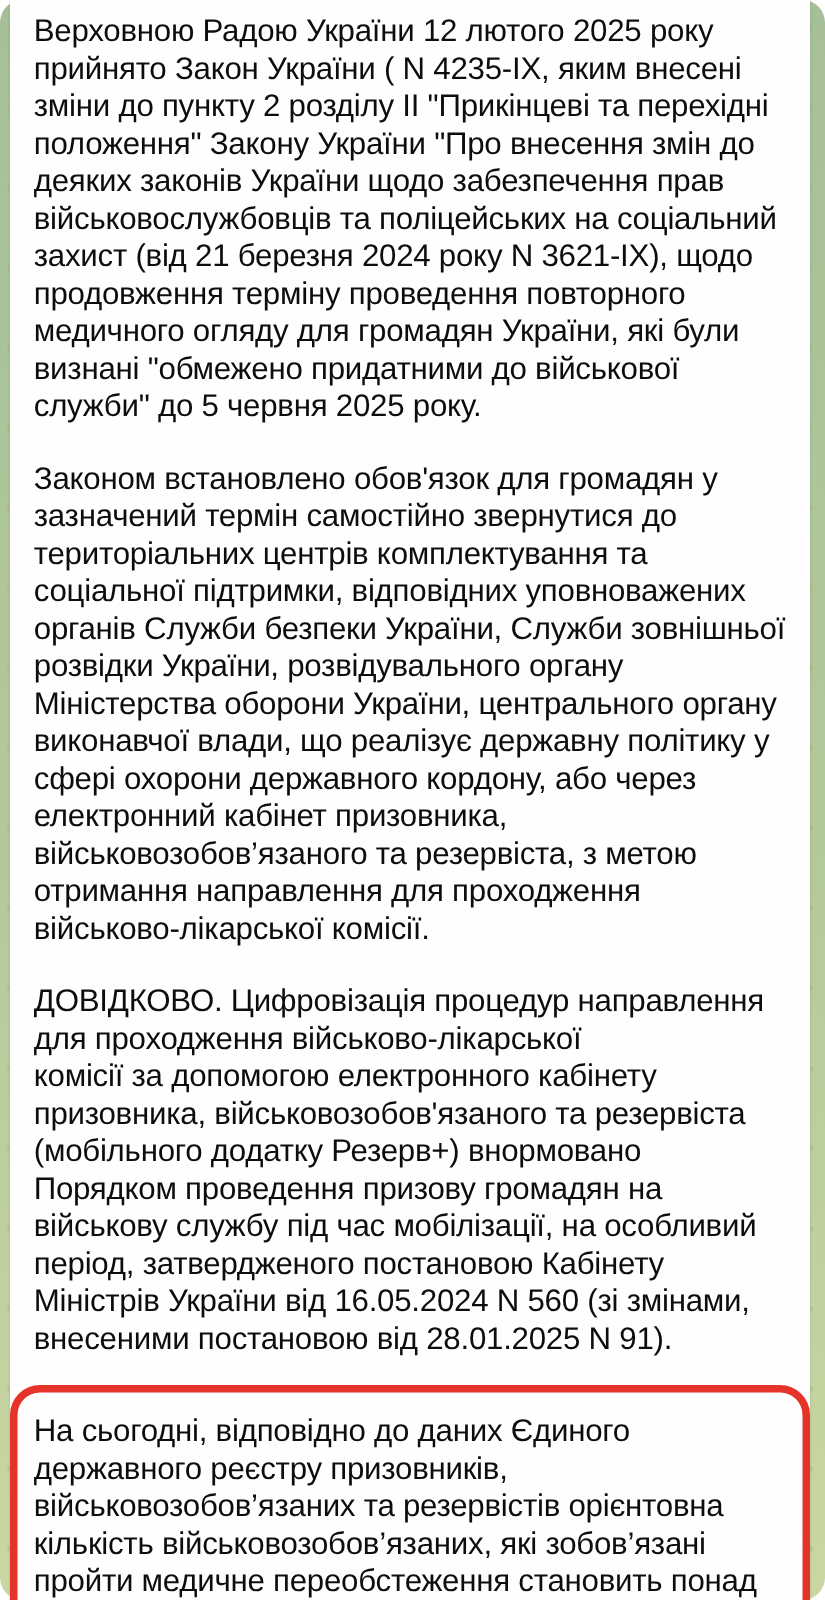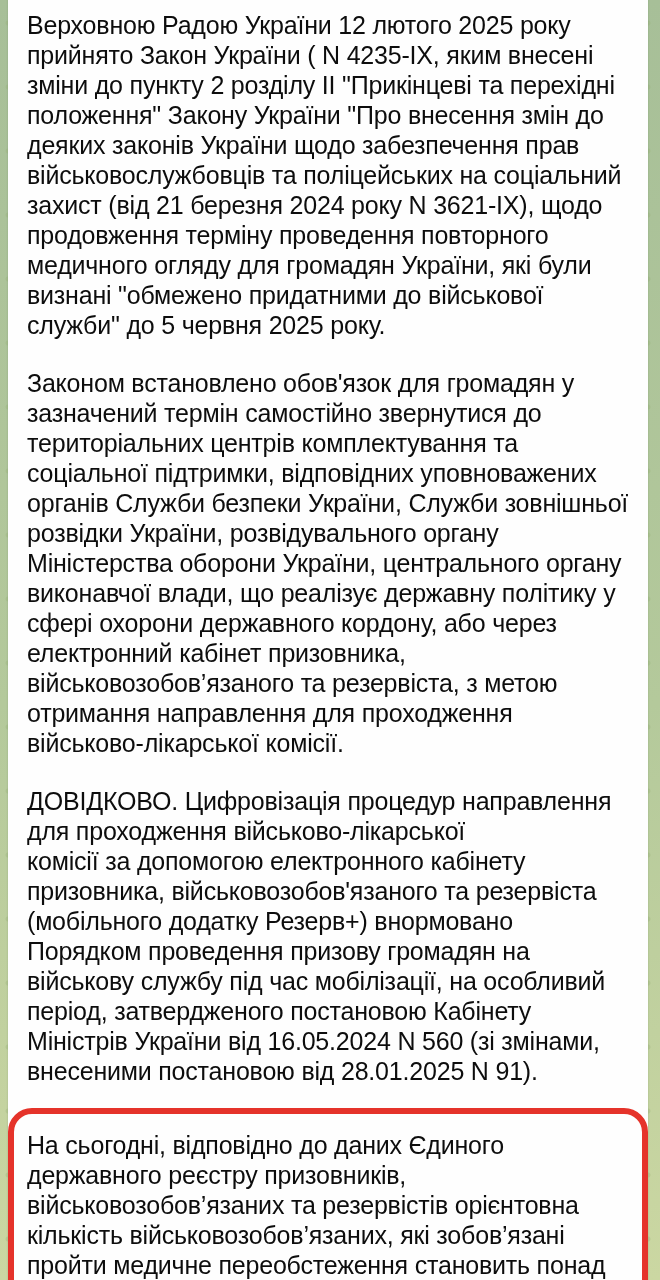--- a/index.html
+++ b/index.html
@@ -8,20 +8,21 @@
     font-family:"Liberation Sans","DejaVu Sans",sans-serif;
   }
   .bg{
     position:absolute;inset:0;
     background-image:
       radial-gradient(rgba(205,215,140,0.35) 2px, transparent 3px),
       radial-gradient(rgba(150,175,115,0.30) 2px, transparent 3px),
       linear-gradient(180deg,#a7bf98 0%,#b4c99b 55%,#cbd7a2 100%);
     background-size:96px 96px,64px 64px,100% 100%;
     background-position:10px 20px,40px 55px,0 0;
+    border-radius:18px;
   }
   .bubble{
     position:absolute;left:8px;right:12px;top:-22px;
     background:#fefefe;
     border-radius:0 0 18px 18px;
     padding:32px 19px 6px 19px;
     box-shadow:0 1px 2px rgba(60,80,50,.25);
   }
   .para{
     margin:0 0 28px 0;

